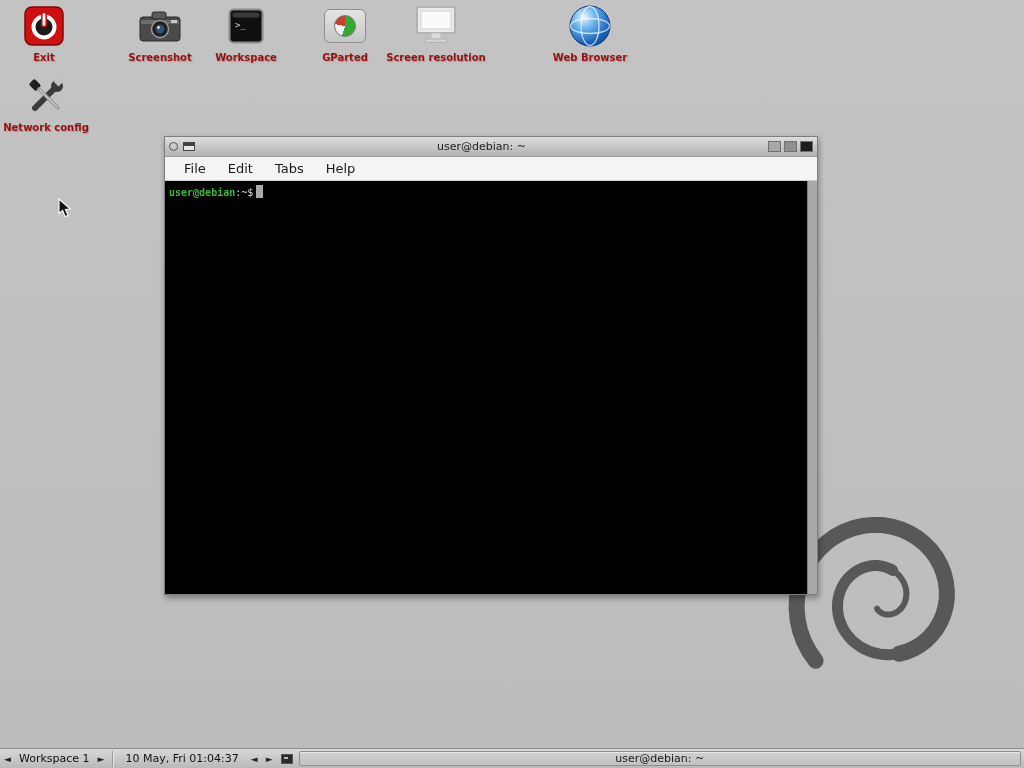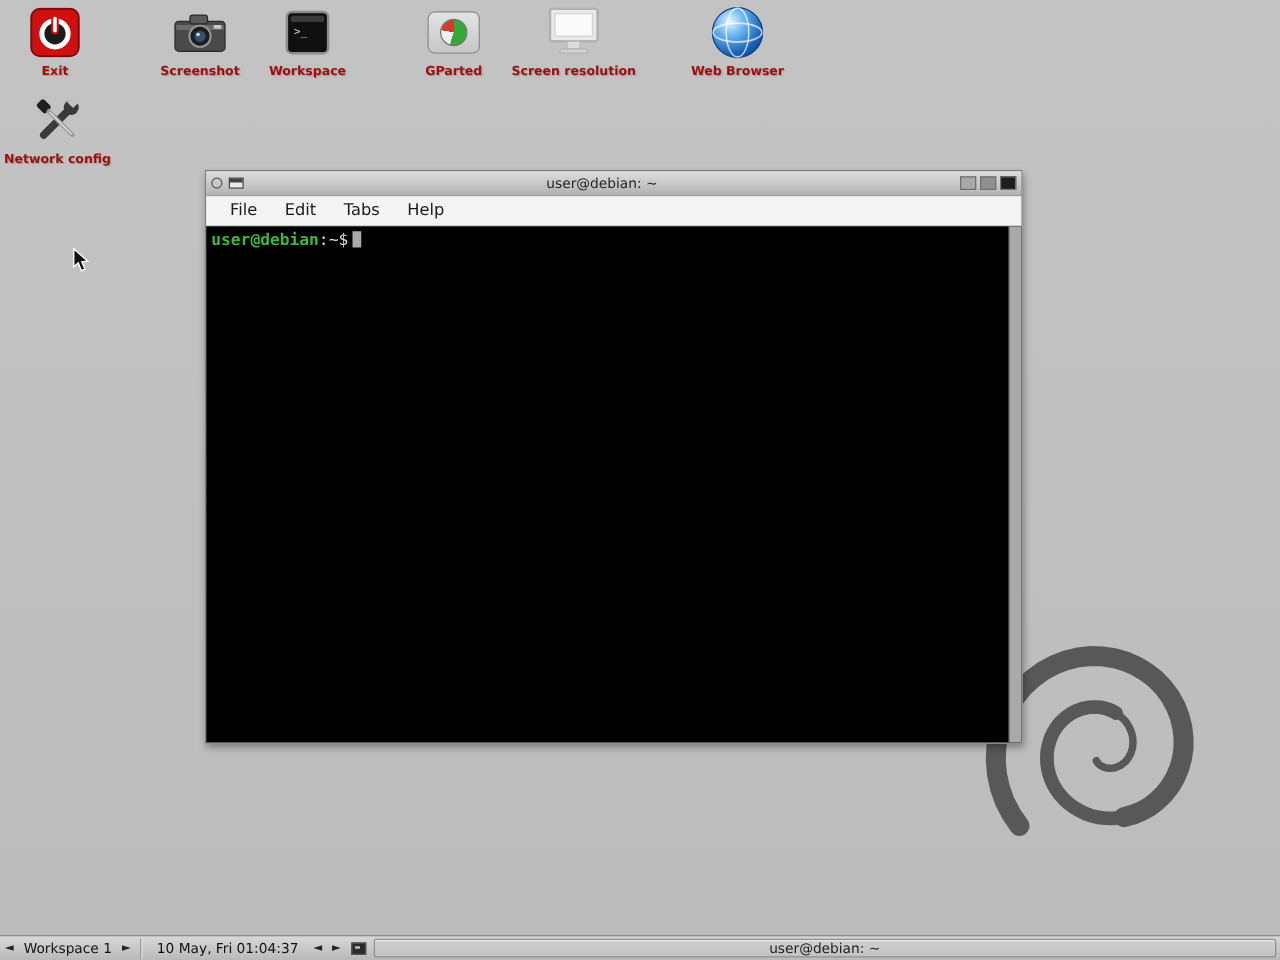--- a/index.html
+++ b/index.html
@@ -34,21 +34,21 @@
   .tb-btn{width:13px;height:11px;border:1px solid #6f6f6f;display:inline-block}
   .tb-btn.b1{background:#a8a8a8}
   .tb-btn.b2{background:#8f8f8f}
   .tb-btn.b3{background:#1d1d1d}
 
   .menubar{height:24px;background:var(--menubar_bg,#f4f4f4);border-bottom:1px solid #cfcfcf;
            display:flex;align-items:center;padding-left:8px}
   .menu-item{font-size:13px;color:#1a1a1a;padding:4px 11px;display:flex;align-items:center;cursor:default}
 
   .term{position:relative;flex:1;background:var(--term_bg,#000);overflow:hidden}
-  .promptline{font-family:"DejaVu Sans Mono","Liberation Mono",monospace;font-size:13px;
+  .promptline{font-family:"DejaVu Sans Mono","Liberation Mono",monospace;font-size:10px;
               padding:4px 4px;white-space:pre;color:var(--prompt_fg,#d8d8d8)}
   .pgreen{color:var(--prompt_green,#3cb83c);font-weight:bold}
   .cursor{display:inline-block;width:7px;height:13px;background:#a9a9a9;margin-left:3px;vertical-align:-2px}
   .scrollbar{position:absolute;top:0;right:0;bottom:0;width:10px;background:#a9a9a9;border-left:1px solid #7d7d7d}
 
   
   .taskbar{position:absolute;left:0;right:0;bottom:0;height:20px;
            background:linear-gradient(180deg,var(--taskbar_top,#d8d8d8),var(--taskbar_bottom,#b9b9b9));
            border-top:1px solid #8f8f8f;display:flex;align-items:center;font-size:11px;color:#111}
   .tb-arrowbtn{padding:0 4px;font-size:9px;color:#222;cursor:default}
@@ -104,30 +104,30 @@
   <div class="icbox">
     <svg width="36" height="36" viewBox="0 0 36 36">
       <rect x="1.5" y="1.5" width="33" height="33" rx="4" fill="#101010" stroke="#8c8c8c" stroke-width="2"></rect>
       <rect x="4.5" y="4.5" width="27" height="5" rx="2" fill="#3a3a3a"></rect>
       <text x="7" y="20" font-family="DejaVu Sans Mono, monospace" font-size="9" fill="#d0d0d0">&gt;_</text>
     </svg>
   </div>
   <div class="dlabel">Workspace</div>
 </div>
 
-<div class="dicon" style="left:363px">
+<div class="dicon" style="left:345px">
   <div class="icbox">
     <div style="width:42px;height:34px;background:linear-gradient(#e4e4e4,#c6c6c6);border:1px solid #8f8f8f;border-radius:6px;display:flex;align-items:center;justify-content:center">
       <div style="width:22px;height:22px;border-radius:50%;border:1px solid #777;background:conic-gradient(#35a835 0 55%, #f0f0f0 55% 78%, #d23b2e 78% 100%)"></div>
     </div>
   </div>
   <div class="dlabel">GParted</div>
 </div>
 
-<div class="dicon" style="left:459px">
+<div class="dicon" style="left:436px">
   <div class="icbox">
     <svg width="46" height="42" viewBox="0 0 46 42">
       <rect x="4" y="2" width="38" height="26" rx="2" fill="#e9e9e9" stroke="#b2b2b2" stroke-width="2"></rect>
       <rect x="8" y="6" width="30" height="18" fill="#fafafa" stroke="#d2d2d2"></rect>
       <rect x="18" y="28" width="10" height="6" fill="#dcdcdc" stroke="#bcbcbc"></rect>
       <rect x="12" y="34" width="22" height="3.5" rx="1.5" fill="#d2d2d2" stroke="#b2b2b2"></rect>
     </svg>
   </div>
   <div class="dlabel">Screen resolution</div>
 </div>

